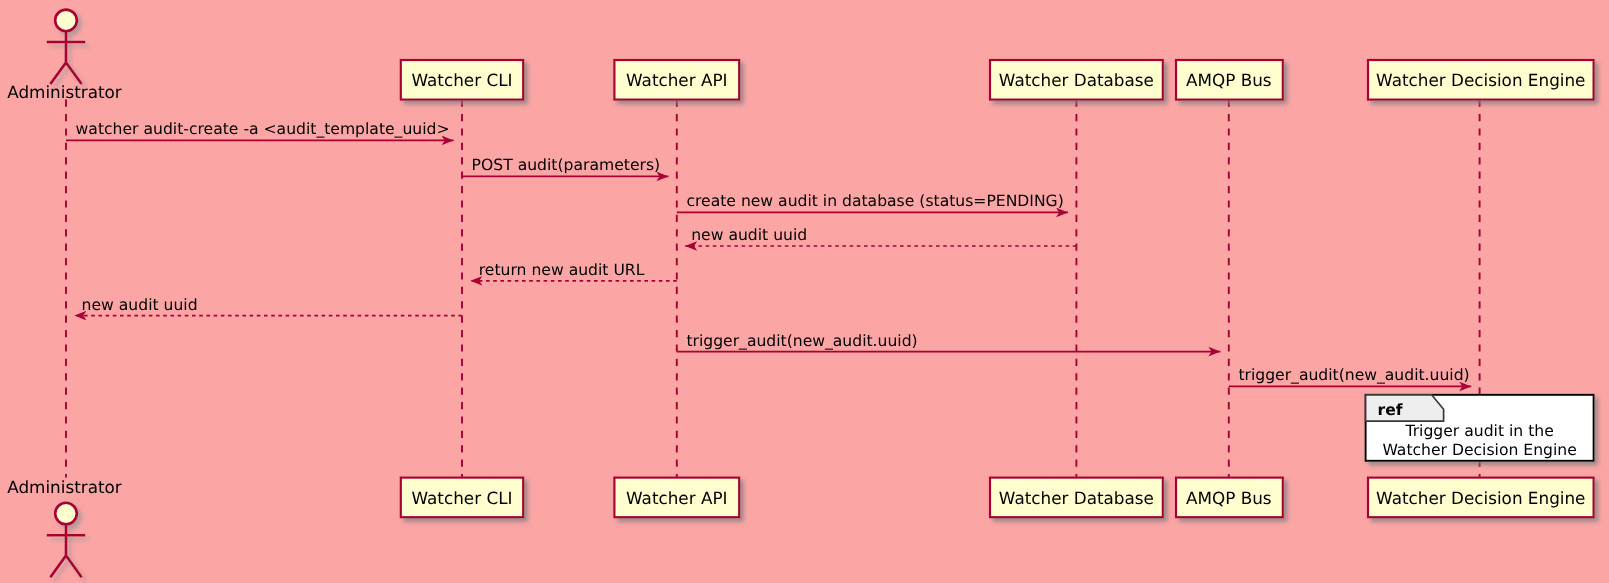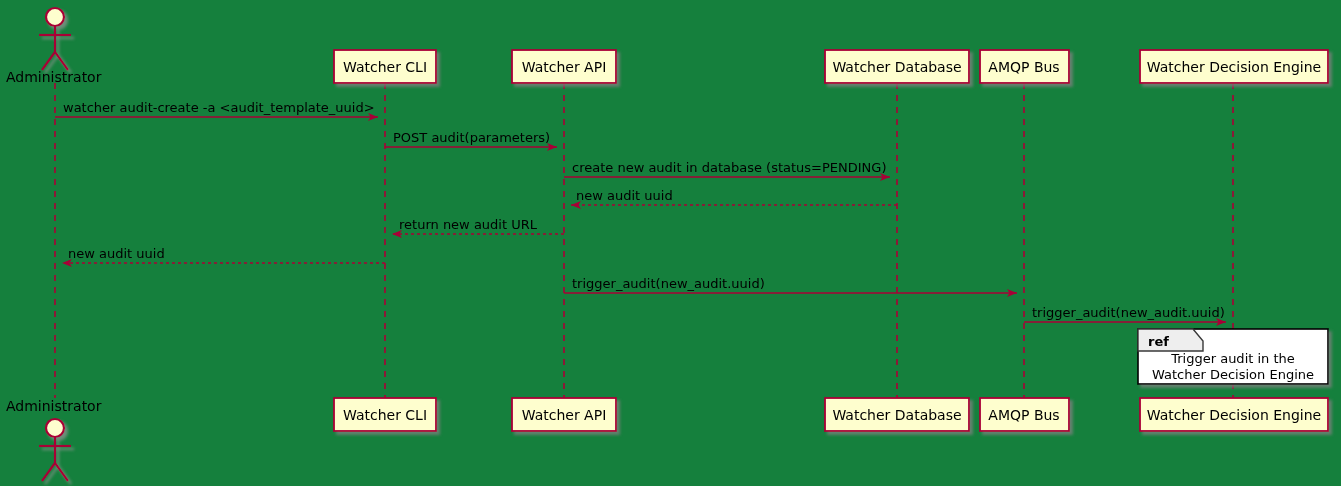--- a/index.html
+++ b/index.html
@@ -7,21 +7,21 @@
     padding: 0;
     background: #FFFFFF;
   }
   body {
     font-family: "DejaVu Sans", sans-serif;
   }
   #diagram-root {
     position: relative;
     width: 1341px;
     height: 486px;
-    background: #15803d;
+    background: #fca5a5;
     overflow: hidden;
   }
   #diagram-svg {
     position: absolute;
     top: 0;
     left: 0;
     width: 1341px;
     height: 486px;
   }
   .lifeline-label {

